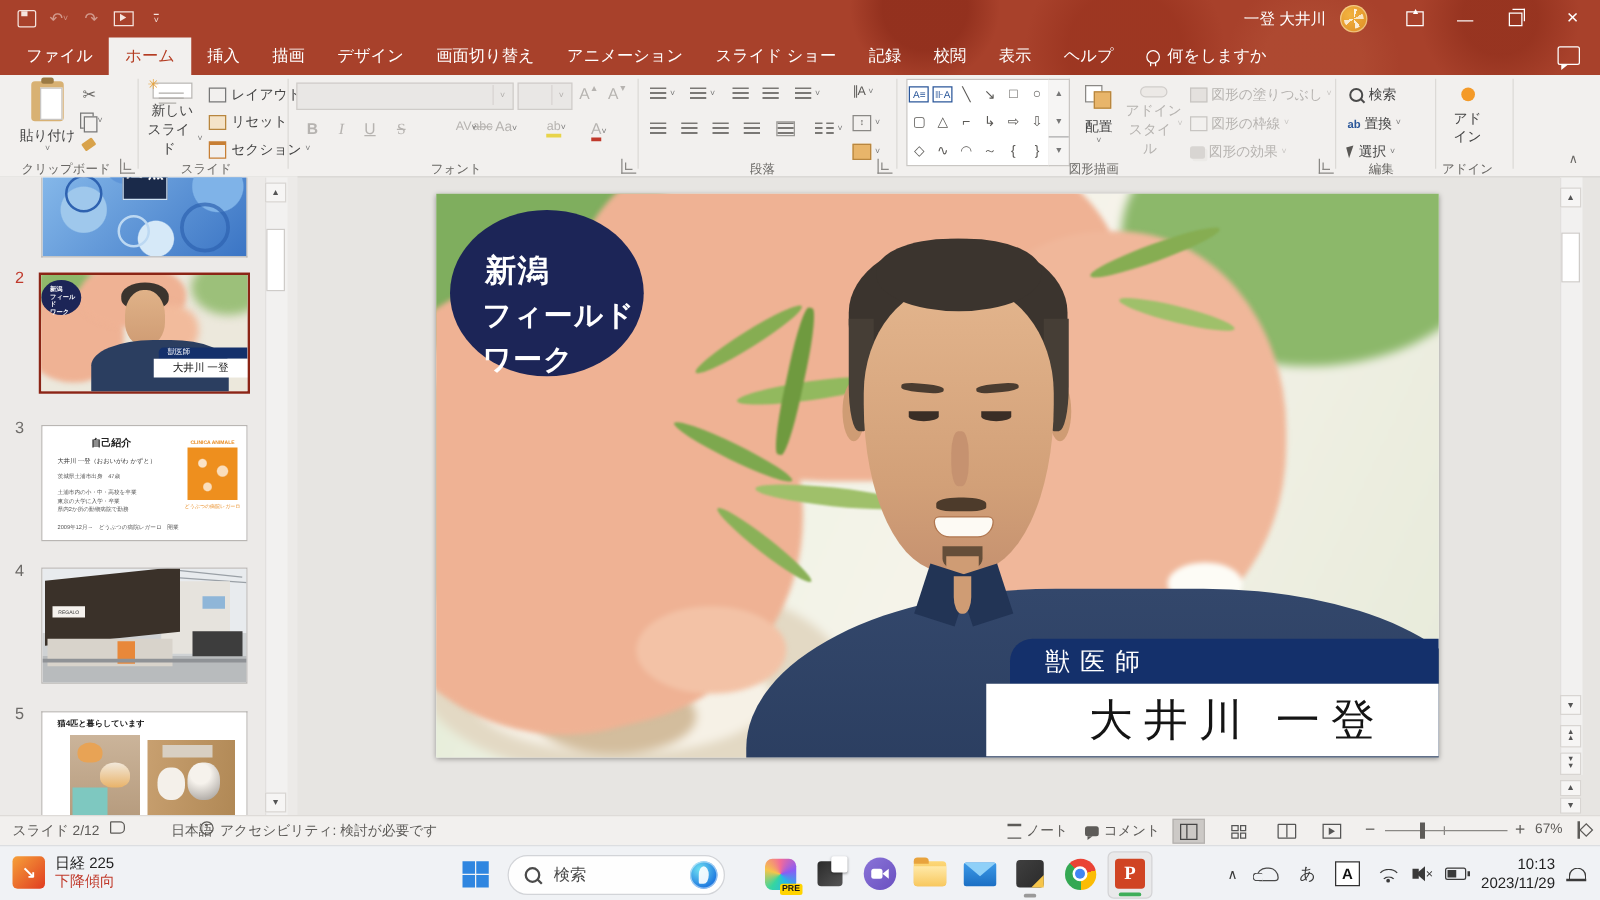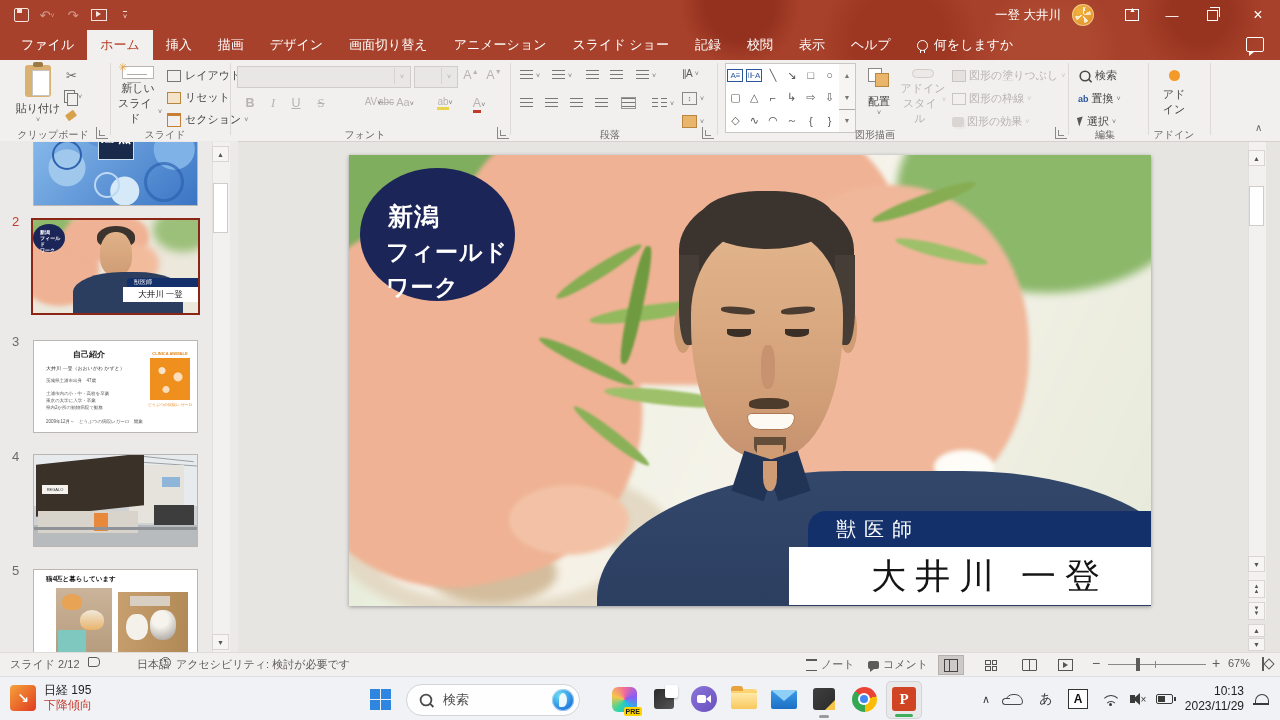--- a/index.html
+++ b/index.html
@@ -625,21 +625,21 @@
     <span class="abs" style="left:1136px;top:5px;width:4px;height:13px;background:#5d5b58;"></span>
     <span class="stit" style="left:1212px;font-size:14px;top:2px;">+</span>
     <span class="stit" style="left:1228px;">67%</span>
     <span class="abs" style="left:1262px;top:5px;width:12px;height:12px;border:1px solid #5d5b58;position:relative;"><span style="position:absolute;left:2px;top:2px;width:6px;height:6px;border:1px solid #5d5b58;transform:rotate(45deg);"></span></span>
   </div>
 
   <div class="taskbar">
     <div class="abs" style="left:10px;top:6px;display:flex;gap:8px;align-items:center;">
       <span style="width:26px;height:26px;border-radius:4px;background:linear-gradient(135deg,#f6a13a,#e03c20);display:flex;align-items:center;justify-content:center;color:#fff;font-size:14px;font-weight:bold;">↘</span>
       <span style="display:flex;flex-direction:column;line-height:15px;">
-        <span style="font-size:12px;color:#222;">日経 195</span>
+        <span style="font-size:12px;color:#222;">日経 225</span>
         <span style="font-size:12px;color:#c03a2b;">下降傾向</span>
       </span>
     </div>
 
     <div class="tico" style="left:366px;">
       <span style="display:inline-grid;grid-template-columns:10px 10px;grid-template-rows:10px 10px;gap:1px;">
         <span style="background:#2f86e0;"></span>
           <span style="background:#2f86e0;"></span>
           <span style="background:#2f86e0;"></span>
           <span style="background:#2f86e0;"></span>

